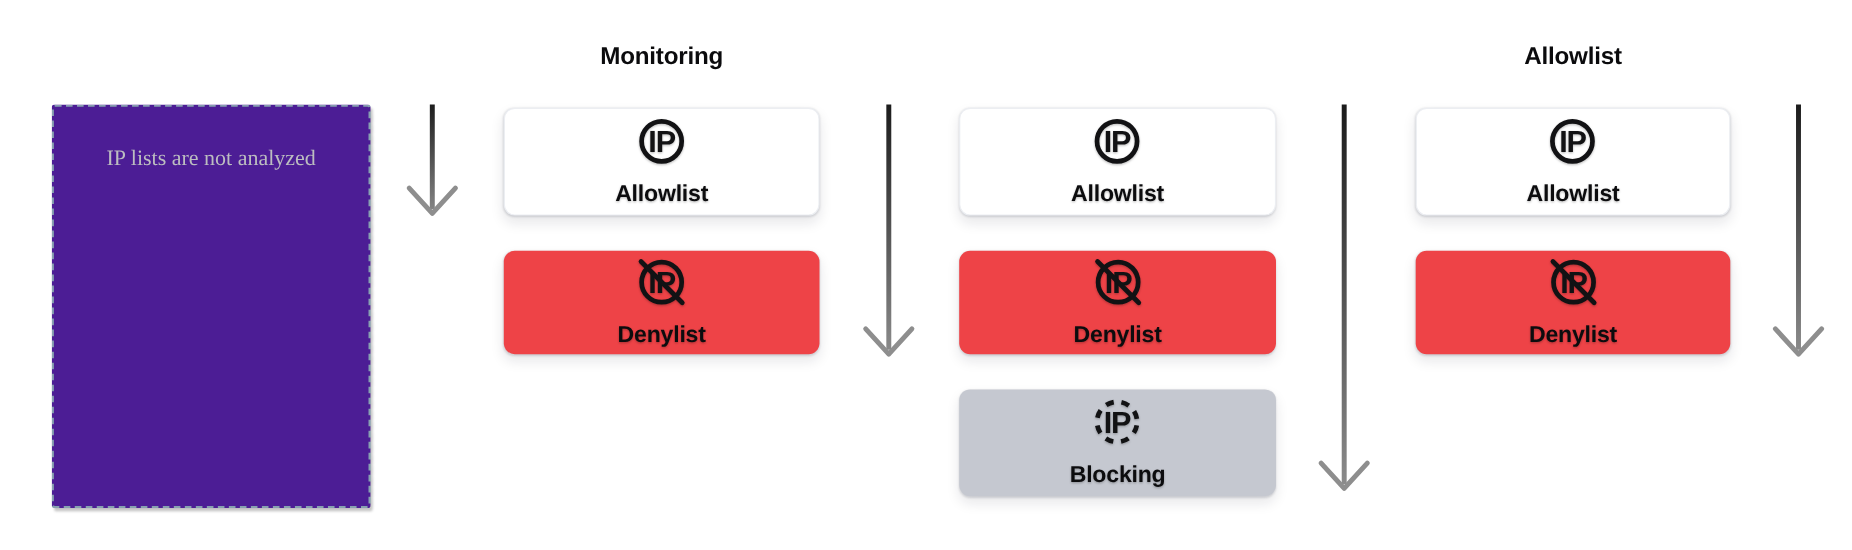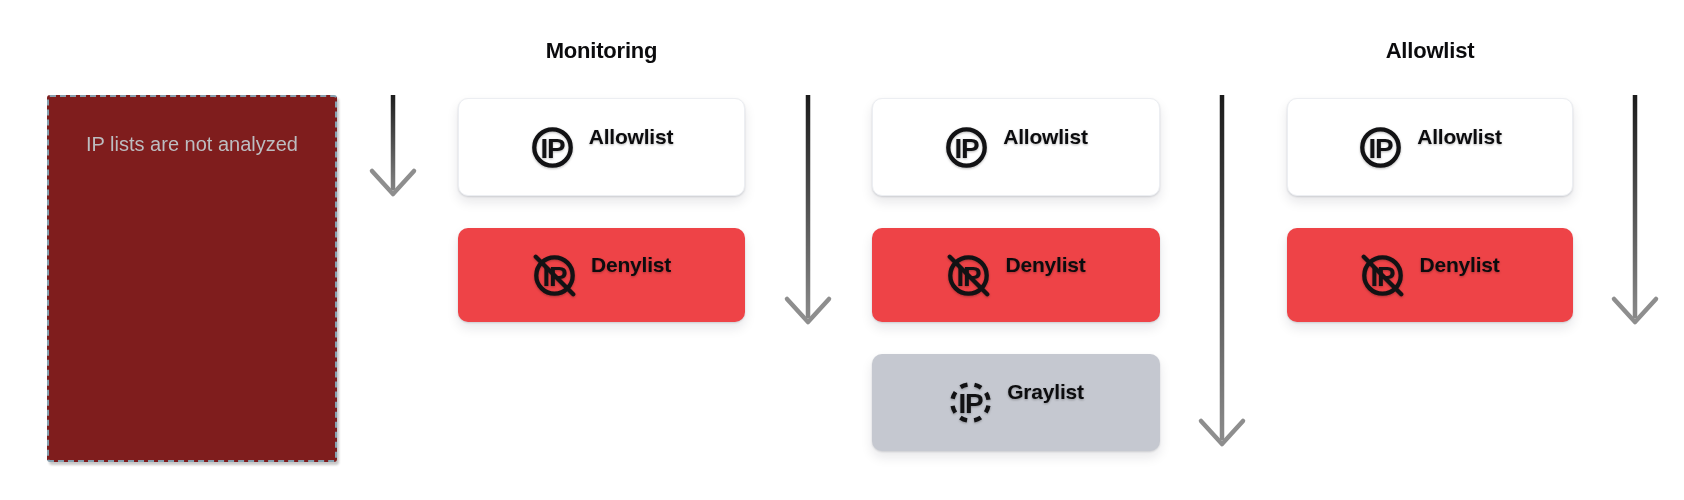--- a/index.html
+++ b/index.html
@@ -25,22 +25,23 @@
     color: #0b0b0d;
     letter-spacing: -0.2px;
   }
   
   .empty-box {
     position: absolute;
     left: 0; top: 95px;
     width: 290px; height: 367px;
     border: 2.5px dashed #87a1b0;
     border-radius: 3px;
-    background: #7f1d1d;
+    background: #4c1d95;
     filter: drop-shadow(2px 3px 1.2px rgba(0,0,0,0.22));
+    font-family: Liberation Serif, serif;
   }
   .empty-text {
     margin: 32px auto 0;
     width: 220px;
     text-align: center;
     font-size: 20px;
     line-height: 31px;
     color: #bcbdc0;
   }
   
@@ -56,23 +57,24 @@
   }
   .card-allowlist {
     top: 98px; height: 98px;
     background: #ffffff;
     border: 1px solid #eceef2;
   }
   .card-denylist  { top: 228px; height: 94px; background: #ee4347; }
   .card-graylist  { top: 354px; height: 97px; background: #c5c8d0; }
   .card-inner {
     display: flex;
-    align-items: flex-start;
+    align-items: center;
     gap: 14px;
     filter: drop-shadow(0 1.5px 1px rgba(0,0,0,0.28));
+    flex-direction: column;
   }
   .card-label {
     font-size: 21px;
     font-weight: 700;
     color: #0c0c0e;
     letter-spacing: -0.2px;
   }
   .icon { display: flex; align-items: center; }
   
   .arrow { position: absolute; display: block; }
@@ -167,21 +169,21 @@
     </div>
 
     <div class="card card-graylist">
       <div class="card-inner">
         <span class="icon">
           <svg width="45" height="45" viewBox="0 0 42 42" aria-hidden="true">
             <circle cx="21" cy="21" r="17" fill="none" stroke="#121214" stroke-width="4" stroke-dasharray="6.8 6.6" stroke-linecap="butt" transform="rotate(10 21 21)"></circle>
             <text x="21" y="21.5" text-anchor="middle" dominant-baseline="central" font-size="26" font-weight="bold" letter-spacing="-1" fill="#121214" font-family="Liberation Sans, DejaVu Sans, sans-serif">IP</text>
           </svg>
         </span>
-        <span class="card-label">Graylist</span>
+        <span class="card-label">Blocking</span>
       </div>
     </div>
   </section>
 
   <svg class="arrow" style="left:1196px; top:92px;" width="52" height="358" viewBox="0 0 52 358">
     <defs>
       <linearGradient id="ag3" gradientUnits="userSpaceOnUse" x1="26" y1="0" x2="26" y2="358">
         <stop offset="0" stop-color="#1a1a1a"></stop>
           <stop offset="1" stop-color="#8e8e8e"></stop>
       </linearGradient>

